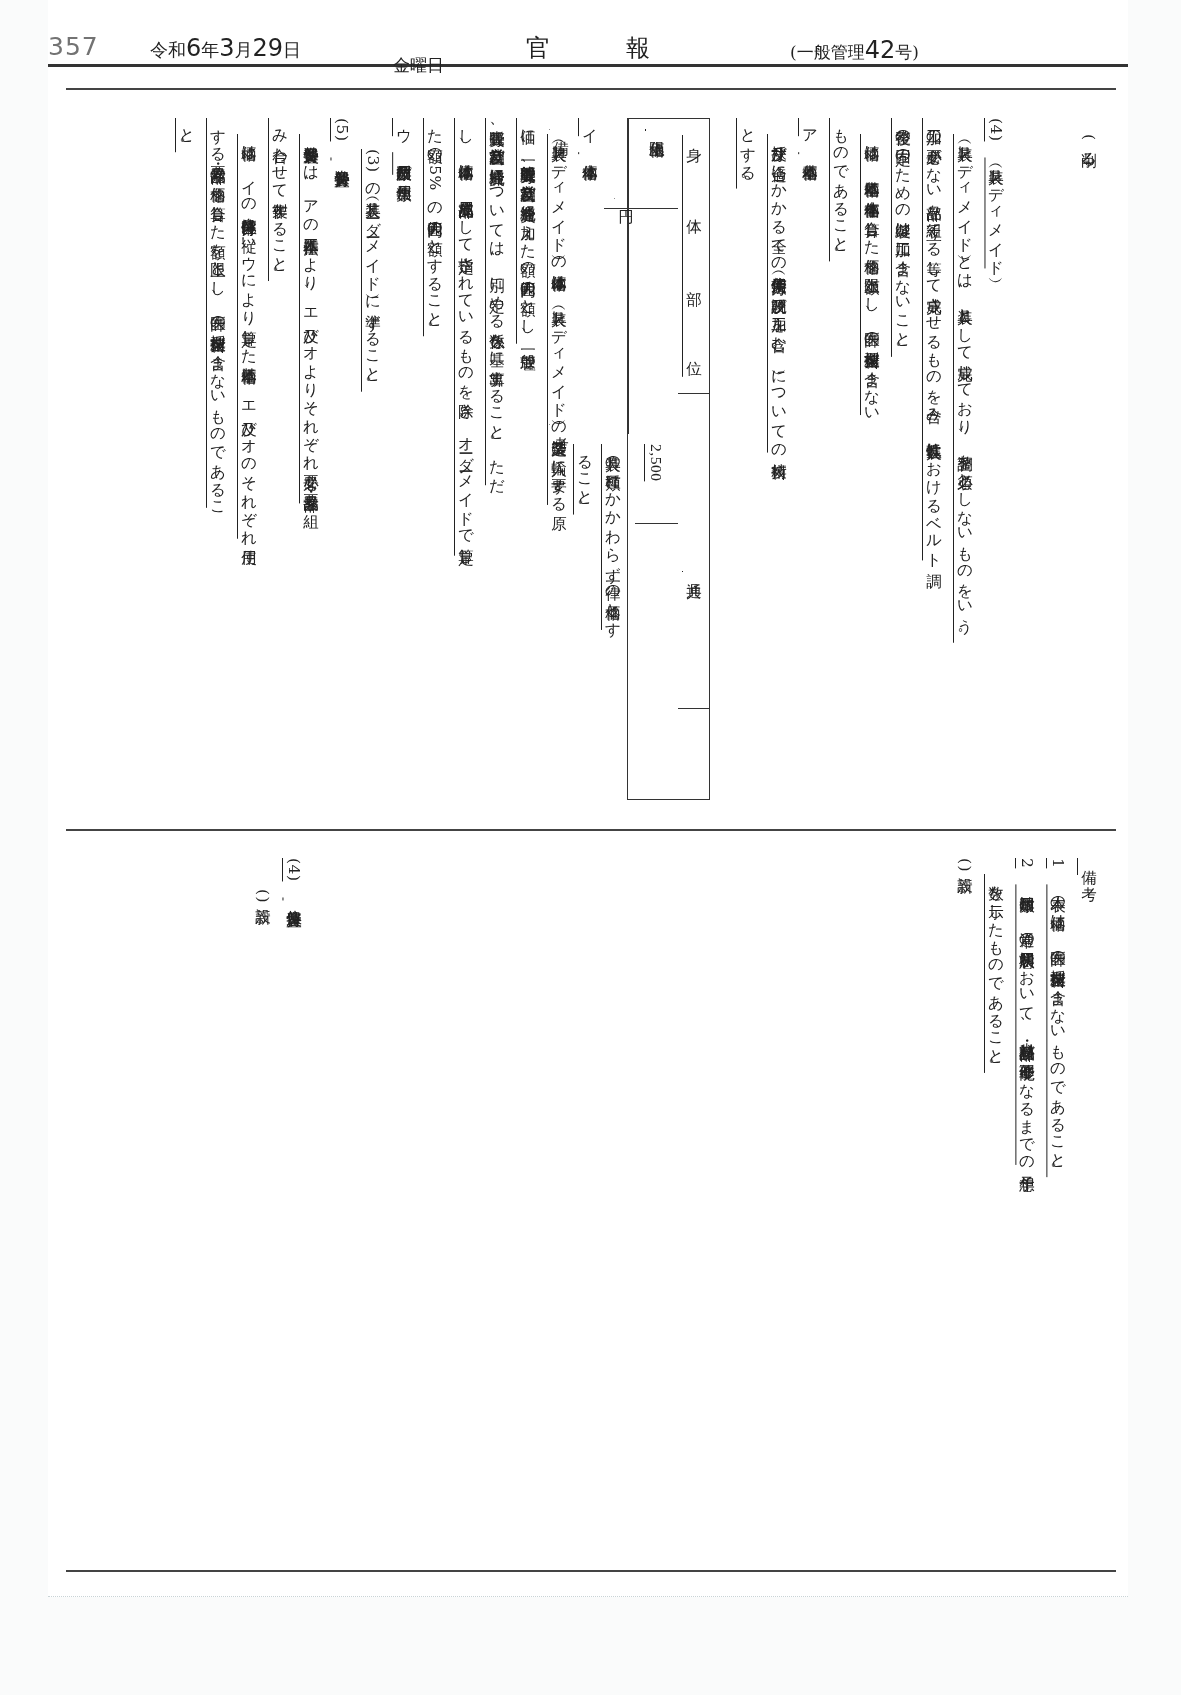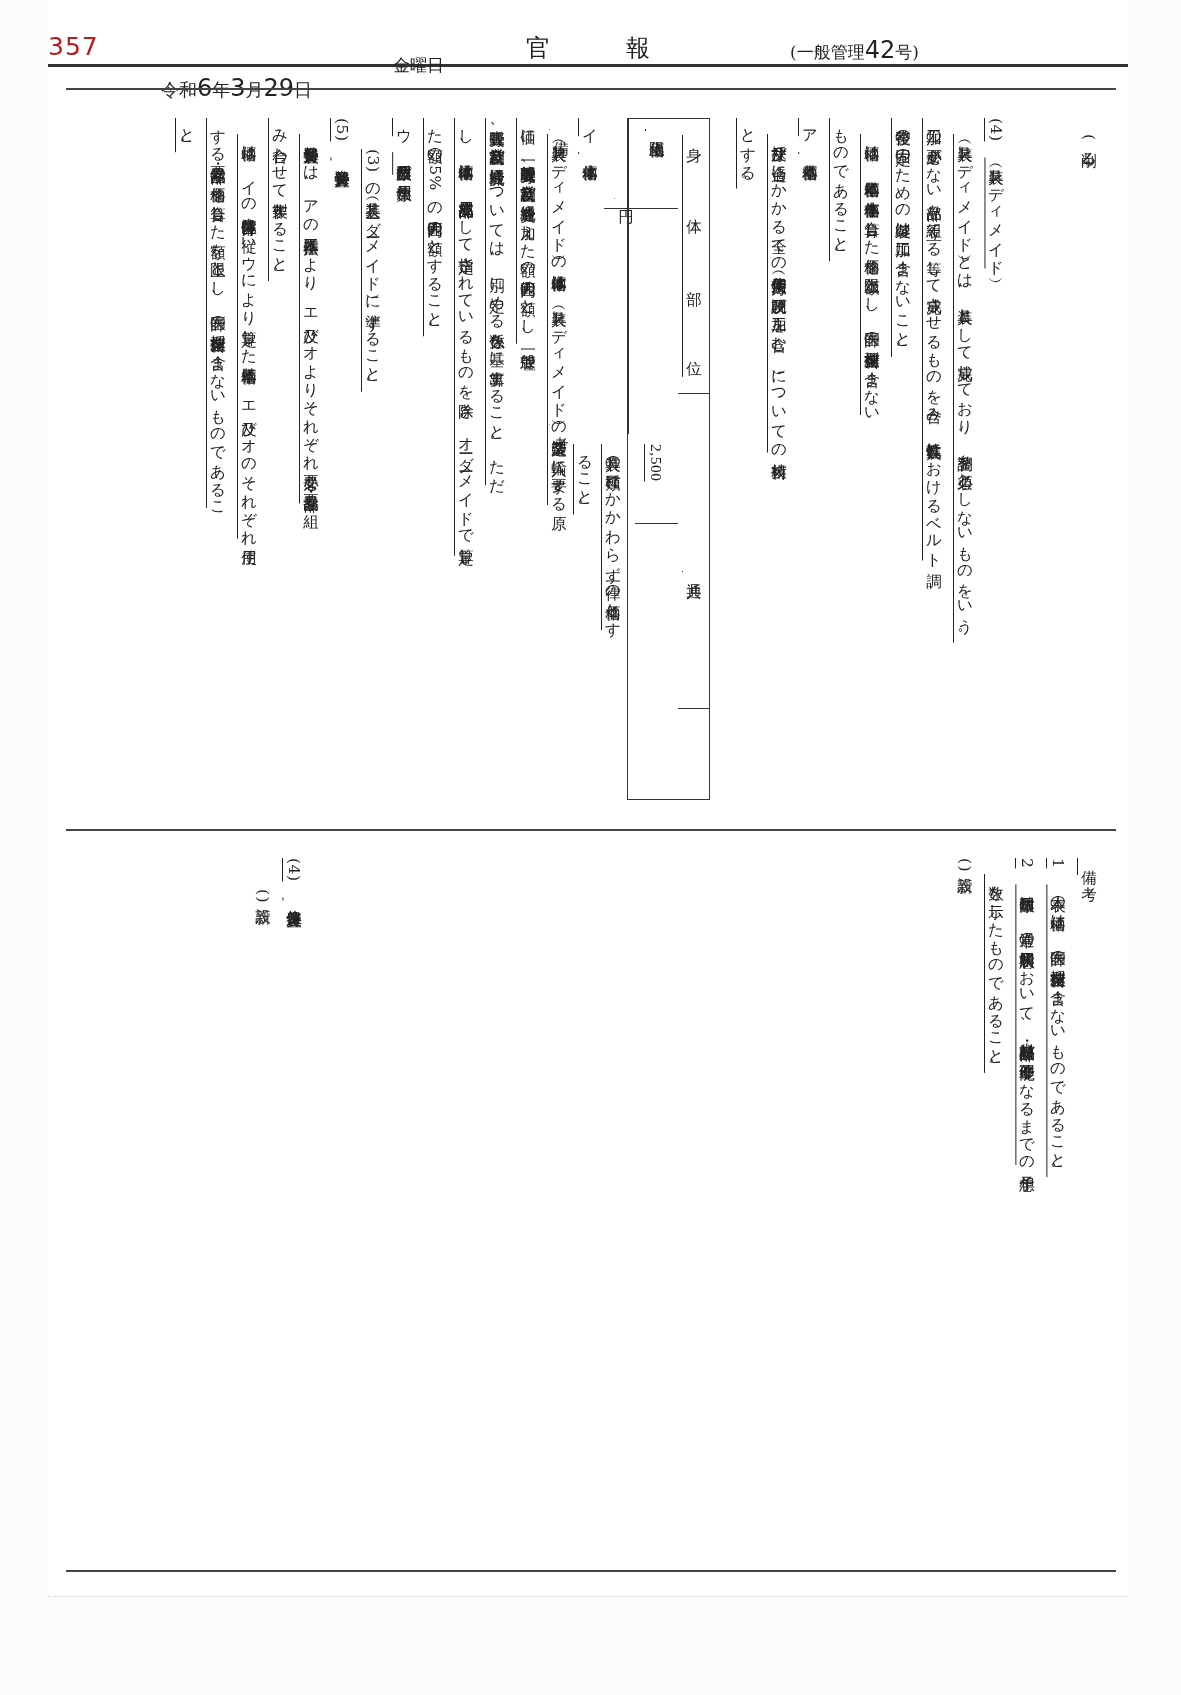--- a/index.html
+++ b/index.html
@@ -10,22 +10,22 @@
   .page {
     position: absolute; left: 48px; top: 0; width: 1080px; height: 1596px; background: #ffffff;
     border-bottom: 1px dotted #c9d3d6;
   }
   
   .header {
     position: absolute; left: 0; top: 30px; width: 1080px; height: 34px;
     border-bottom: 3px solid #333;
   }
   .header .h-item { position: absolute; top: 2px; white-space: nowrap; }
-  .pno { left: 0; font-family: "DejaVu Sans", sans-serif; font-size: 25px; letter-spacing: 1px; color: #b91c1c; }
-  .hdate { left: 113px; top: 4px !important; font-size: 18px; margin-top: 40px; }
+  .pno { left: 0; font-family: "DejaVu Sans", sans-serif; font-size: 25px; letter-spacing: 1px; color: #737373; }
+  .hdate { left: 102px; top: 4px !important; font-size: 18px; }
   .hdate .big { font-family: "DejaVu Sans", sans-serif; font-size: 24px; }
   .hday { left: 345px; top: 6px !important; font-size: 17px; margin-top: 18px; }
   .htitle1 { left: 478px; font-size: 24px; }
   .htitle2 { left: 578px; font-size: 24px; }
   .hissue { left: 742px; top: 6px !important; font-size: 17px; }
   .hissue .big { font-family: "DejaVu Sans", sans-serif; font-size: 24px; }
 
   .rule { position: absolute; left: 18px; width: 1050px; height: 0; border-top: 2px solid #444; }
   .rule.top { top: 88px; }
   .rule.mid { top: 829px; }

